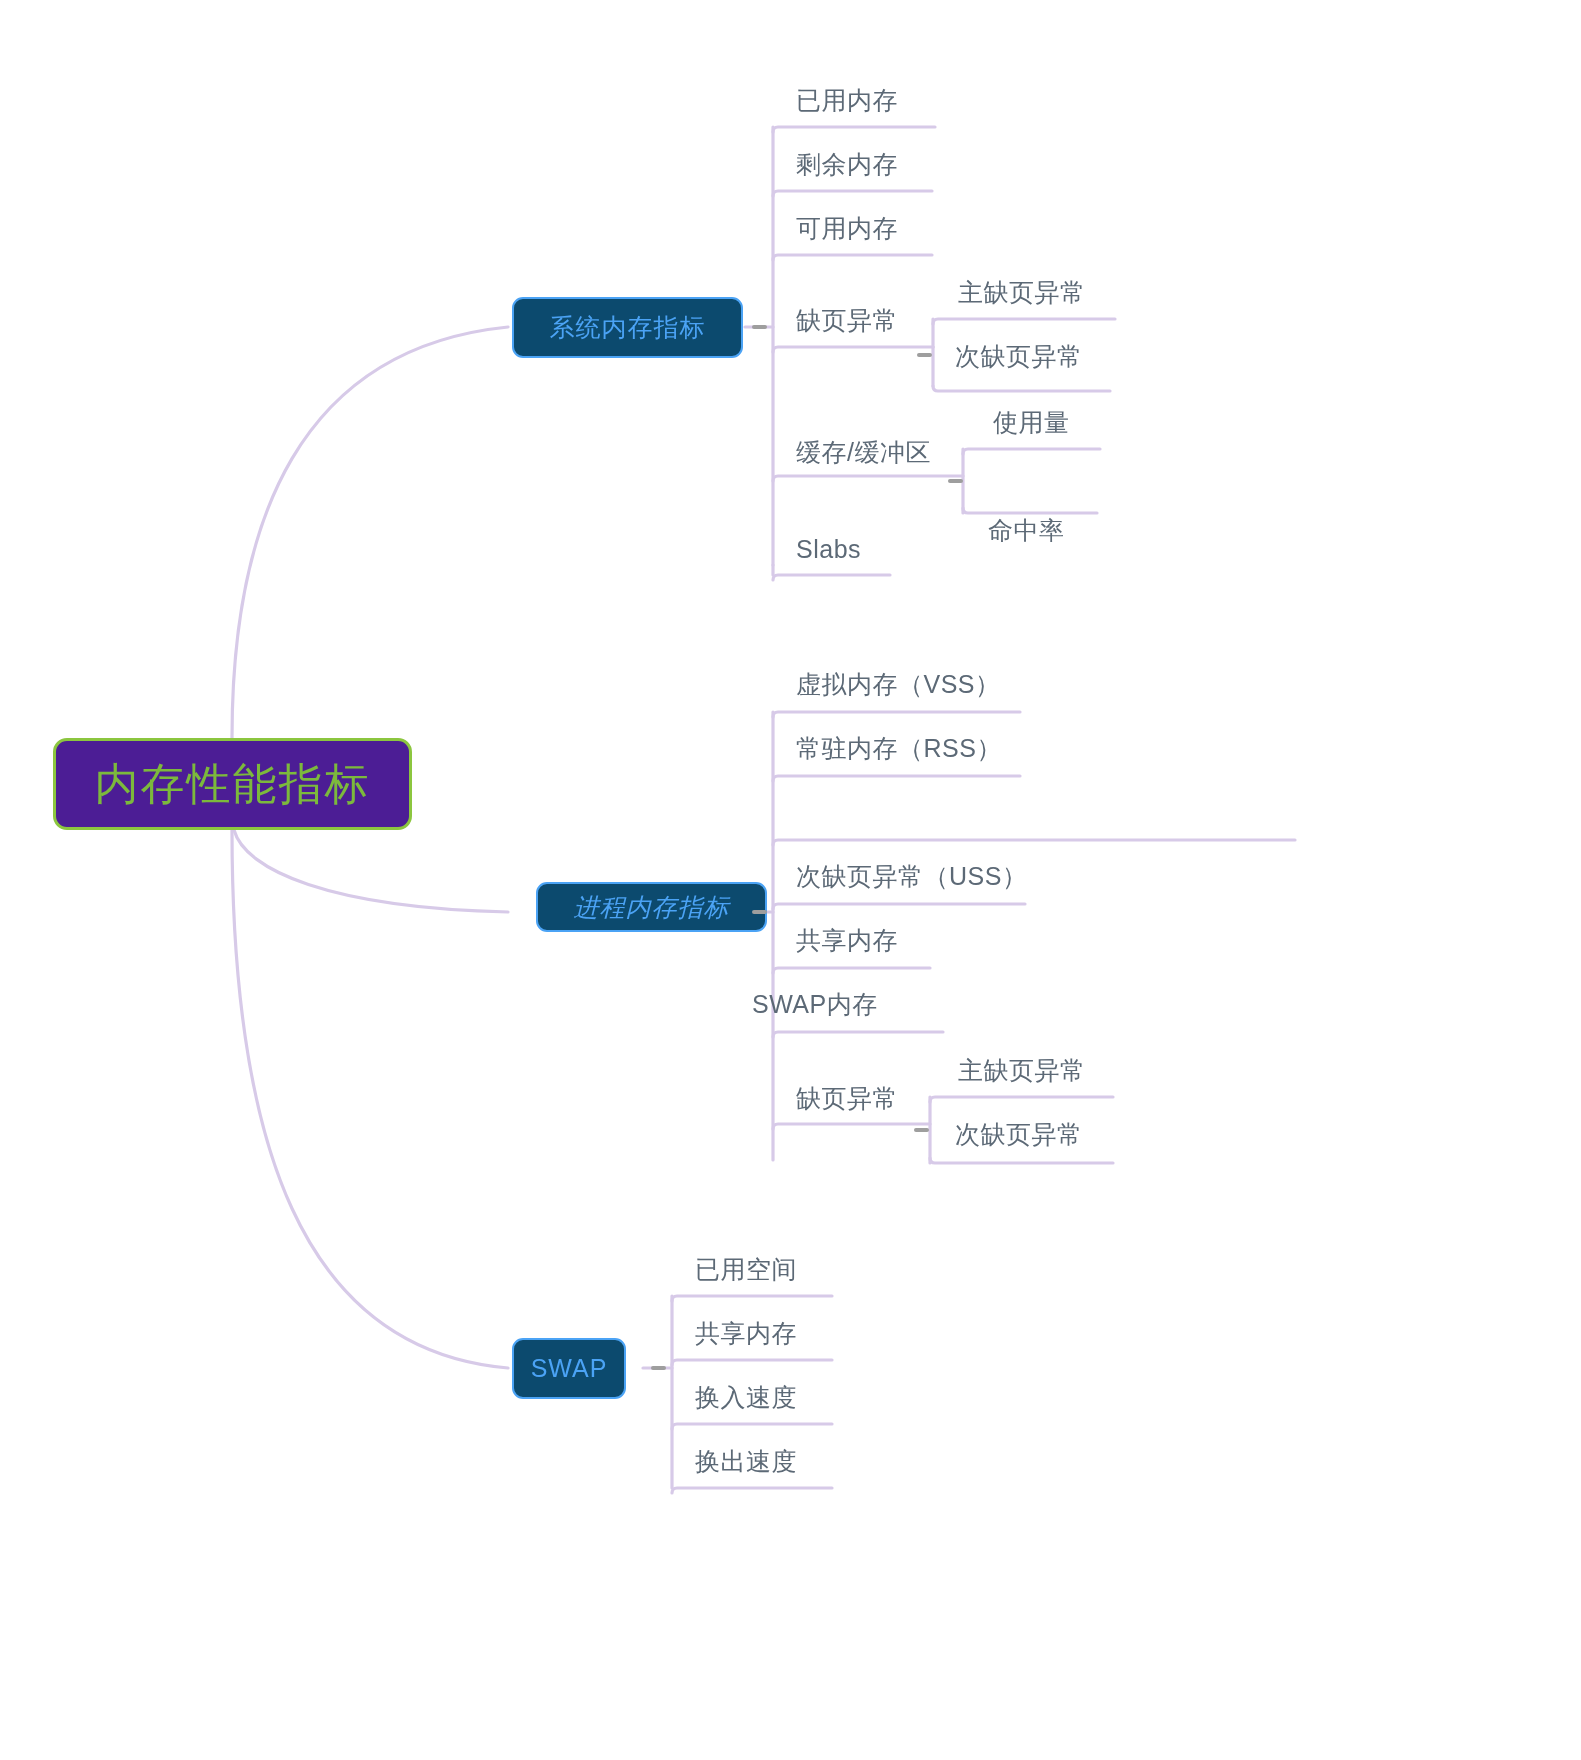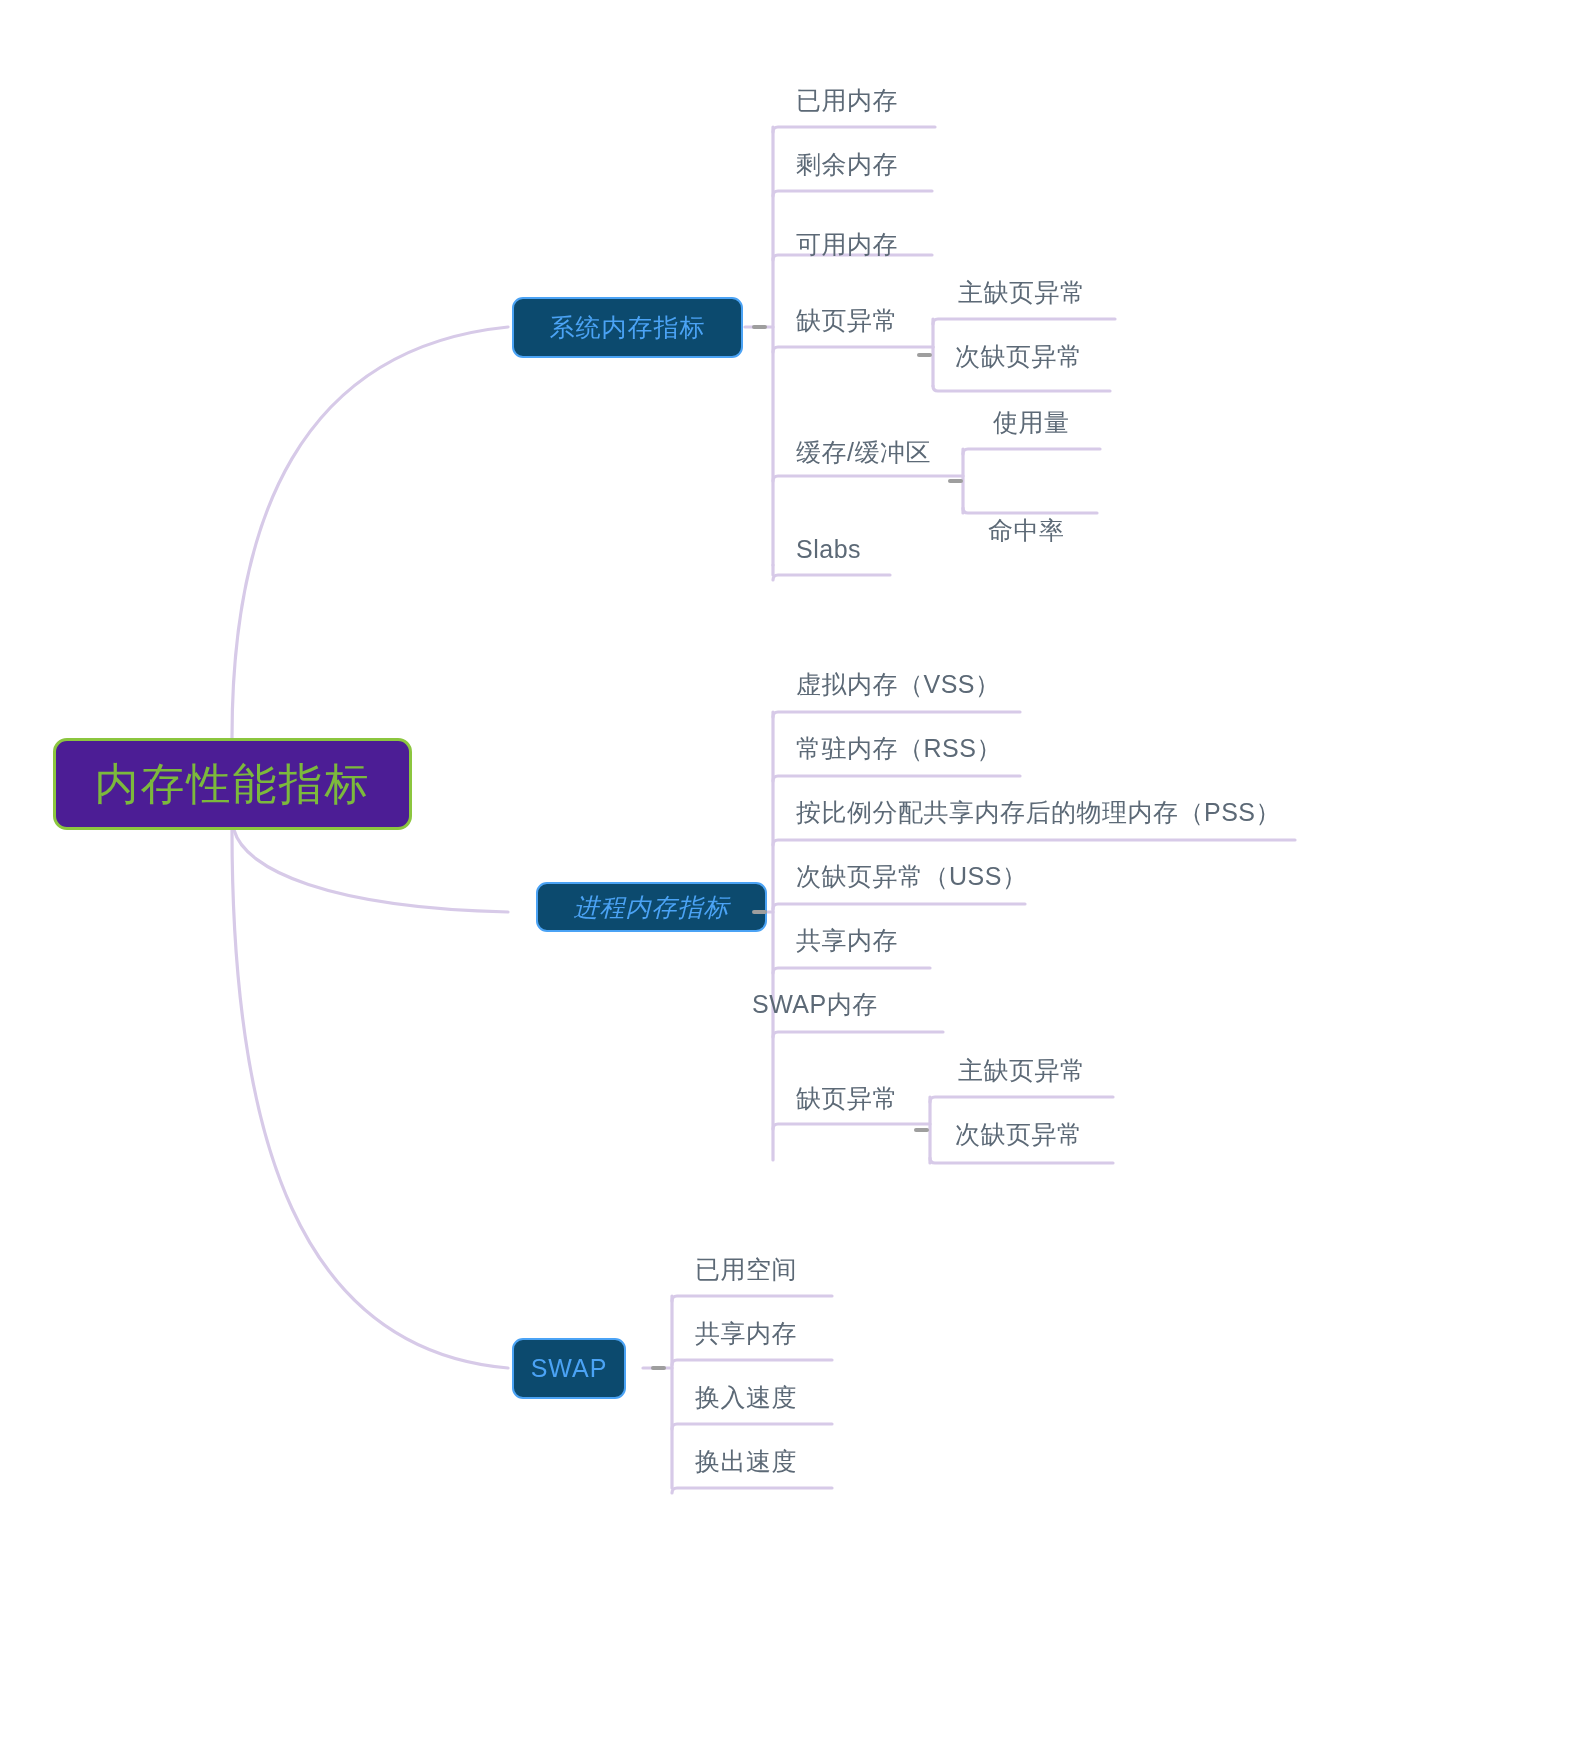--- a/index.html
+++ b/index.html
@@ -135,34 +135,33 @@
 
   <div class="dash" style="left:752px;top:325px;"></div>
   <div class="dash" style="left:752px;top:910px;"></div>
   <div class="dash" style="left:651px;top:1366px;"></div>
   <div class="dash" style="left:917px;top:353px;"></div>
   <div class="dash" style="left:948px;top:479px;"></div>
   <div class="dash" style="left:914px;top:1128px;"></div>
 
   <div class="leaf" style="left:796px;top:88px;">已用内存</div>
   <div class="leaf" style="left:796px;top:152px;">剩余内存</div>
-  <div class="leaf" style="left:796px;top:216px;margin-top:16px;">可用内存</div>
+  <div class="leaf" style="left:796px;top:216px;">可用内存</div>
   <div class="leaf" style="left:796px;top:308px;">缺页异常</div>
   <div class="leaf" style="left:796px;top:440px;">缓存/缓冲区</div>
   <div class="leaf" style="left:796px;top:537px;">Slabs</div>
 
   <div class="leaf" style="left:958px;top:280px;">主缺页异常</div>
   <div class="leaf" style="left:955px;top:344px;">次缺页异常</div>
 
   <div class="leaf" style="left:993px;top:410px;">使用量</div>
   <div class="leaf" style="left:988px;top:473px;margin-top:45px;">命中率</div>
 
   <div class="leaf" style="left:796px;top:672px;">虚拟内存（VSS）</div>
   <div class="leaf" style="left:796px;top:736px;">常驻内存（RSS）</div>
-  <div class="leaf" style="left:796px;top:800px;">按比例分配共享内存后的物理内存（PSS）</div>
   <div class="leaf" style="left:796px;top:864px;">次缺页异常（USS）</div>
   <div class="leaf" style="left:796px;top:928px;">共享内存</div>
   <div class="leaf" style="left:752px;top:992px;">SWAP内存</div>
   <div class="leaf" style="left:796px;top:1086px;">缺页异常</div>
 
   <div class="leaf" style="left:958px;top:1058px;">主缺页异常</div>
   <div class="leaf" style="left:955px;top:1122px;">次缺页异常</div>
 
   <div class="leaf" style="left:695px;top:1257px;">已用空间</div>
   <div class="leaf" style="left:695px;top:1321px;">共享内存</div>

